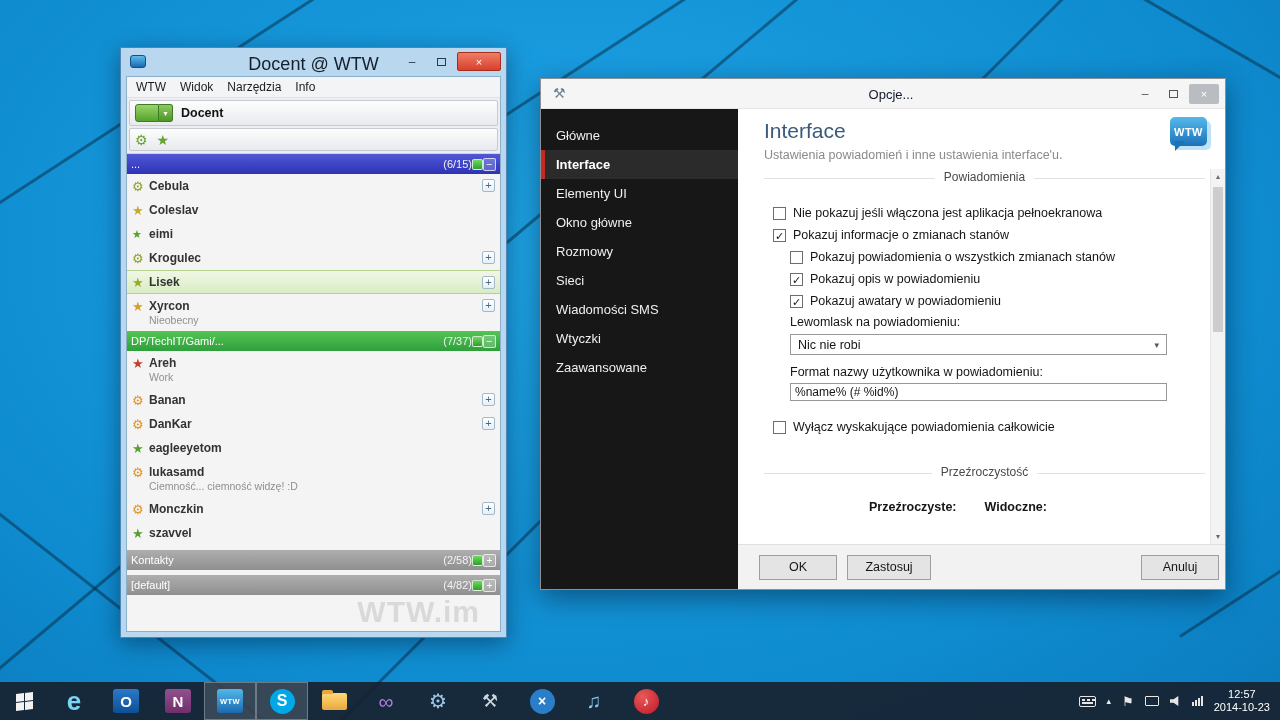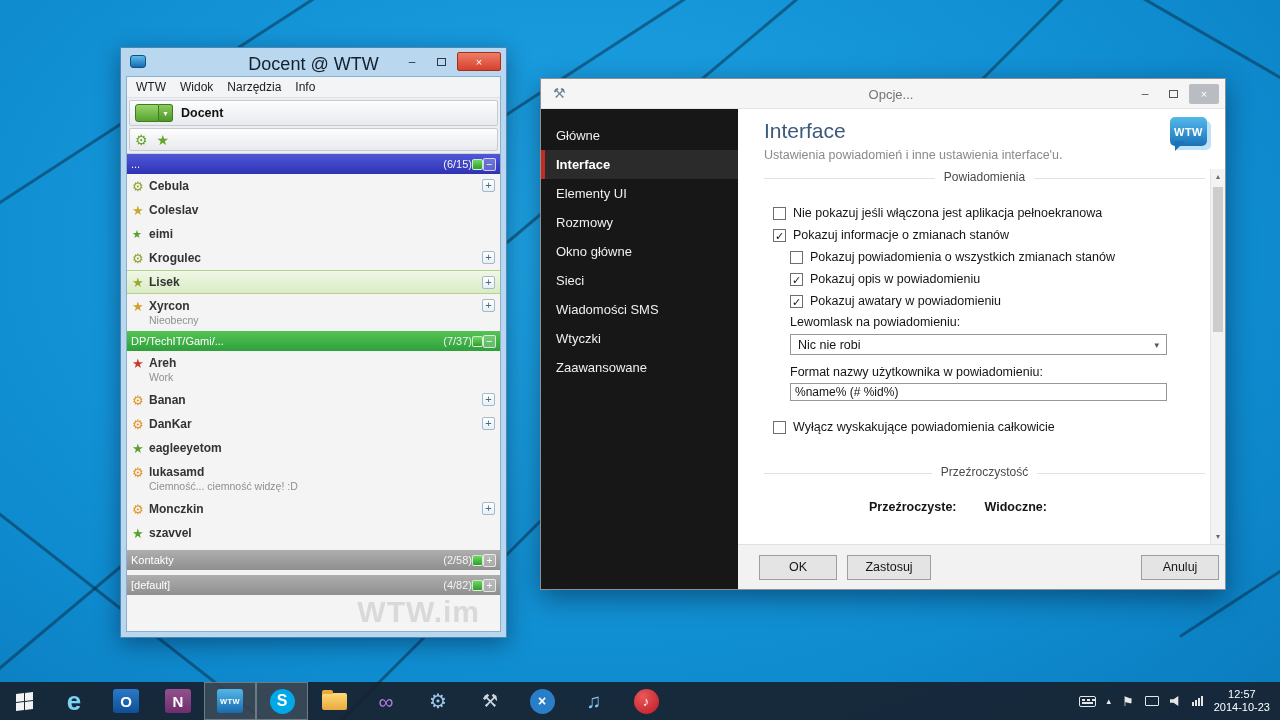--- a/index.html
+++ b/index.html
@@ -70,21 +70,21 @@
   .c-plus { position:absolute; right:5px; top:5px; width:13px; height:13px; border:1px solid #a4b9c8; border-radius:2px;
     background:linear-gradient(#ffffff,#e7eff5); color:#4a6a80; font-size:11px; line-height:11px; text-align:center; }
   .contact.sel { background:linear-gradient(#f0f7e6,#d9ecc4); border-top:1px solid #b4d28e; border-bottom:1px solid #b4d28e; }
   .watermark { position:absolute; right:20px; bottom:2px; font-size:30px; font-weight:bold; color:#d9d9d9; letter-spacing:1px; }
 
   
   .opcje { position:absolute; left:540px; top:78px; width:686px; height:512px; background:#fff;
     border:1px solid #8a9096; box-shadow:0 8px 26px rgba(0,10,30,.45); display:flex; flex-direction:column; }
   .o-titlebar { position:relative; height:30px; background:#f5f5f5; border-bottom:1px solid #e4e4e4; flex:none; }
   .o-wrench { position:absolute; left:12px; top:6px; font-size:14px; color:#6d7f8e; }
-  .o-title { position:absolute; left:16px; right:0; top:8px; text-align:center; font-size:13px; color:#737373; }
+  .o-title { position:absolute; left:16px; right:0; top:8px; text-align:center; font-size:13px; color:#0f172a; }
   .o-btns { position:absolute; right:6px; top:5px; display:flex; gap:4px; align-items:center; }
   .o-cap { width:24px; height:20px; display:flex; align-items:center; justify-content:center; color:#555; font-size:12px; }
   .o-max-glyph { width:9px; height:8px; border:1px solid #555; display:inline-block; }
   .o-close { width:30px; height:20px; border-radius:2px; background:#b9bdc1; color:#fff; font-size:11px;
     display:flex; align-items:center; justify-content:center; }
   .o-body { flex:1; display:flex; overflow:hidden; }
   .o-sidebar { width:197px; background:#171717; padding-top:12px; flex:none; }
   .s-item { height:29px; line-height:29px; padding-left:15px; font-size:13px; color:#efefef; white-space:nowrap; }
   .s-item.sub { }
   .s-item.selected { background:#2b2b2b; border-left:4px solid #c22a24; padding-left:11px; font-weight:bold; color:#fff; }
@@ -335,22 +335,22 @@
             <span class="o-max-glyph"></span>
           </span>
         <span class="o-close">×</span>
       </span>
     </div>
     <div class="o-body">
       <div class="o-sidebar">
         <div class="s-item">Główne</div>
         <div class="s-item selected">Interface</div>
         <div class="s-item sub">Elementy UI</div>
+        <div class="s-item sub">Okno główne</div>
         <div class="s-item sub">Rozmowy</div>
-        <div class="s-item sub">Okno główne</div>
         <div class="s-item">Sieci</div>
         <div class="s-item">Wiadomości SMS</div>
         <div class="s-item">Wtyczki</div>
         <div class="s-item">Zaawansowane</div>
       </div>
       <div class="o-right">
         <div class="o-content">
           <div class="o-logo">
               <span>WTW</span>
             </div>

